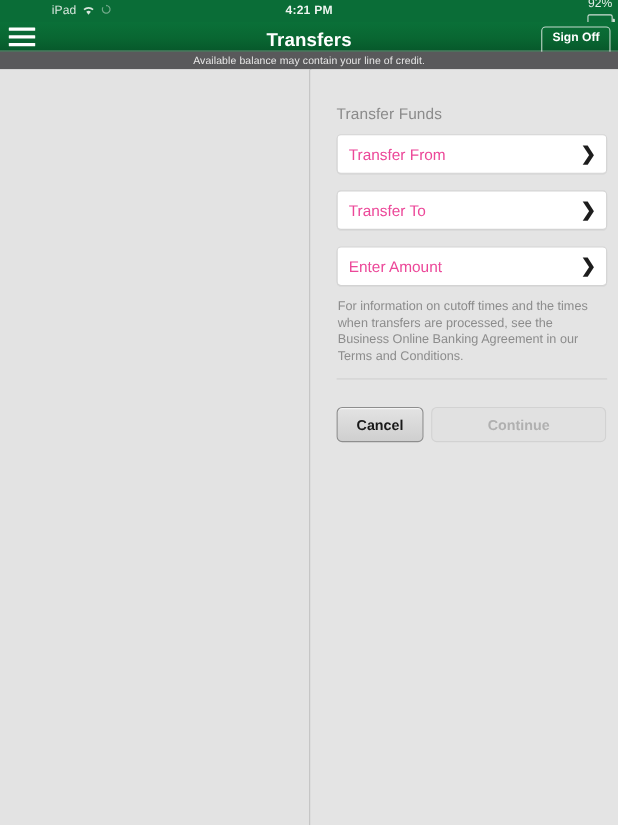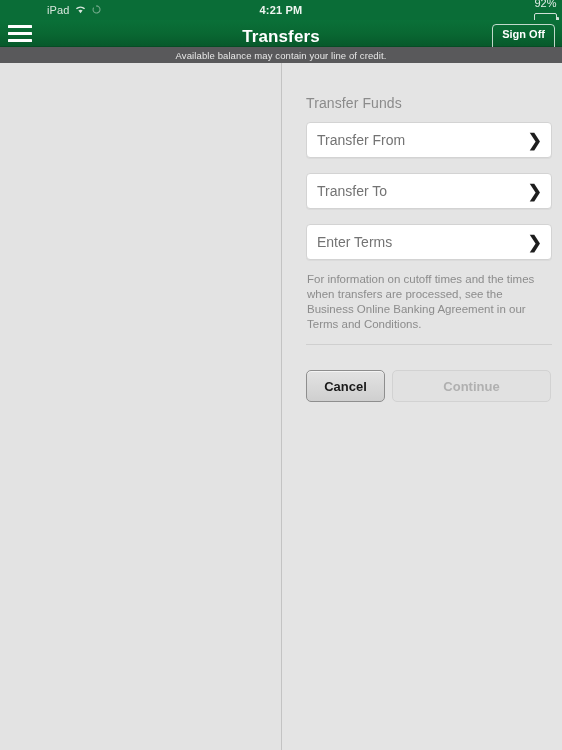--- a/index.html
+++ b/index.html
@@ -184,21 +184,21 @@
     box-shadow: 0 1px 0 rgba(0,0,0,0.04);
     cursor: pointer;
   }
   .form-row-1 { top: 59px; }
   .form-row-2 { top: 110px; }
   .form-row-3 { top: 161px; }
   .form-row-label {
     position: absolute;
     left: 10px; top: 9px;
     font-size: 14px;
-    color: #737373;
+    color: #ec4899;
   }
   .chevron {
     position: absolute;
     right: 9px; top: 50%;
     transform: translateY(-50%);
     font-size: 17px;
     font-weight: bold;
     color: #1d1d1d;
     line-height: 1;
   }
@@ -304,21 +304,21 @@
       <span class="form-row-label">Transfer From</span>
       <span class="chevron">❯</span>
     </div>
 
     <div class="form-row form-row-2">
       <span class="form-row-label">Transfer To</span>
       <span class="chevron">❯</span>
     </div>
 
     <div class="form-row form-row-3">
-      <span class="form-row-label">Enter Terms</span>
+      <span class="form-row-label">Enter Amount</span>
       <span class="chevron">❯</span>
     </div>
 
     <div class="disclaimer">For information on cutoff times and the times when transfers are processed, see the Business Online Banking Agreement in our Terms and Conditions.</div>
 
     <div class="divider"></div>
 
     <button class="btn btn-continue" disabled="">Continue</button>
     <button class="btn btn-cancel">Cancel</button>
 

